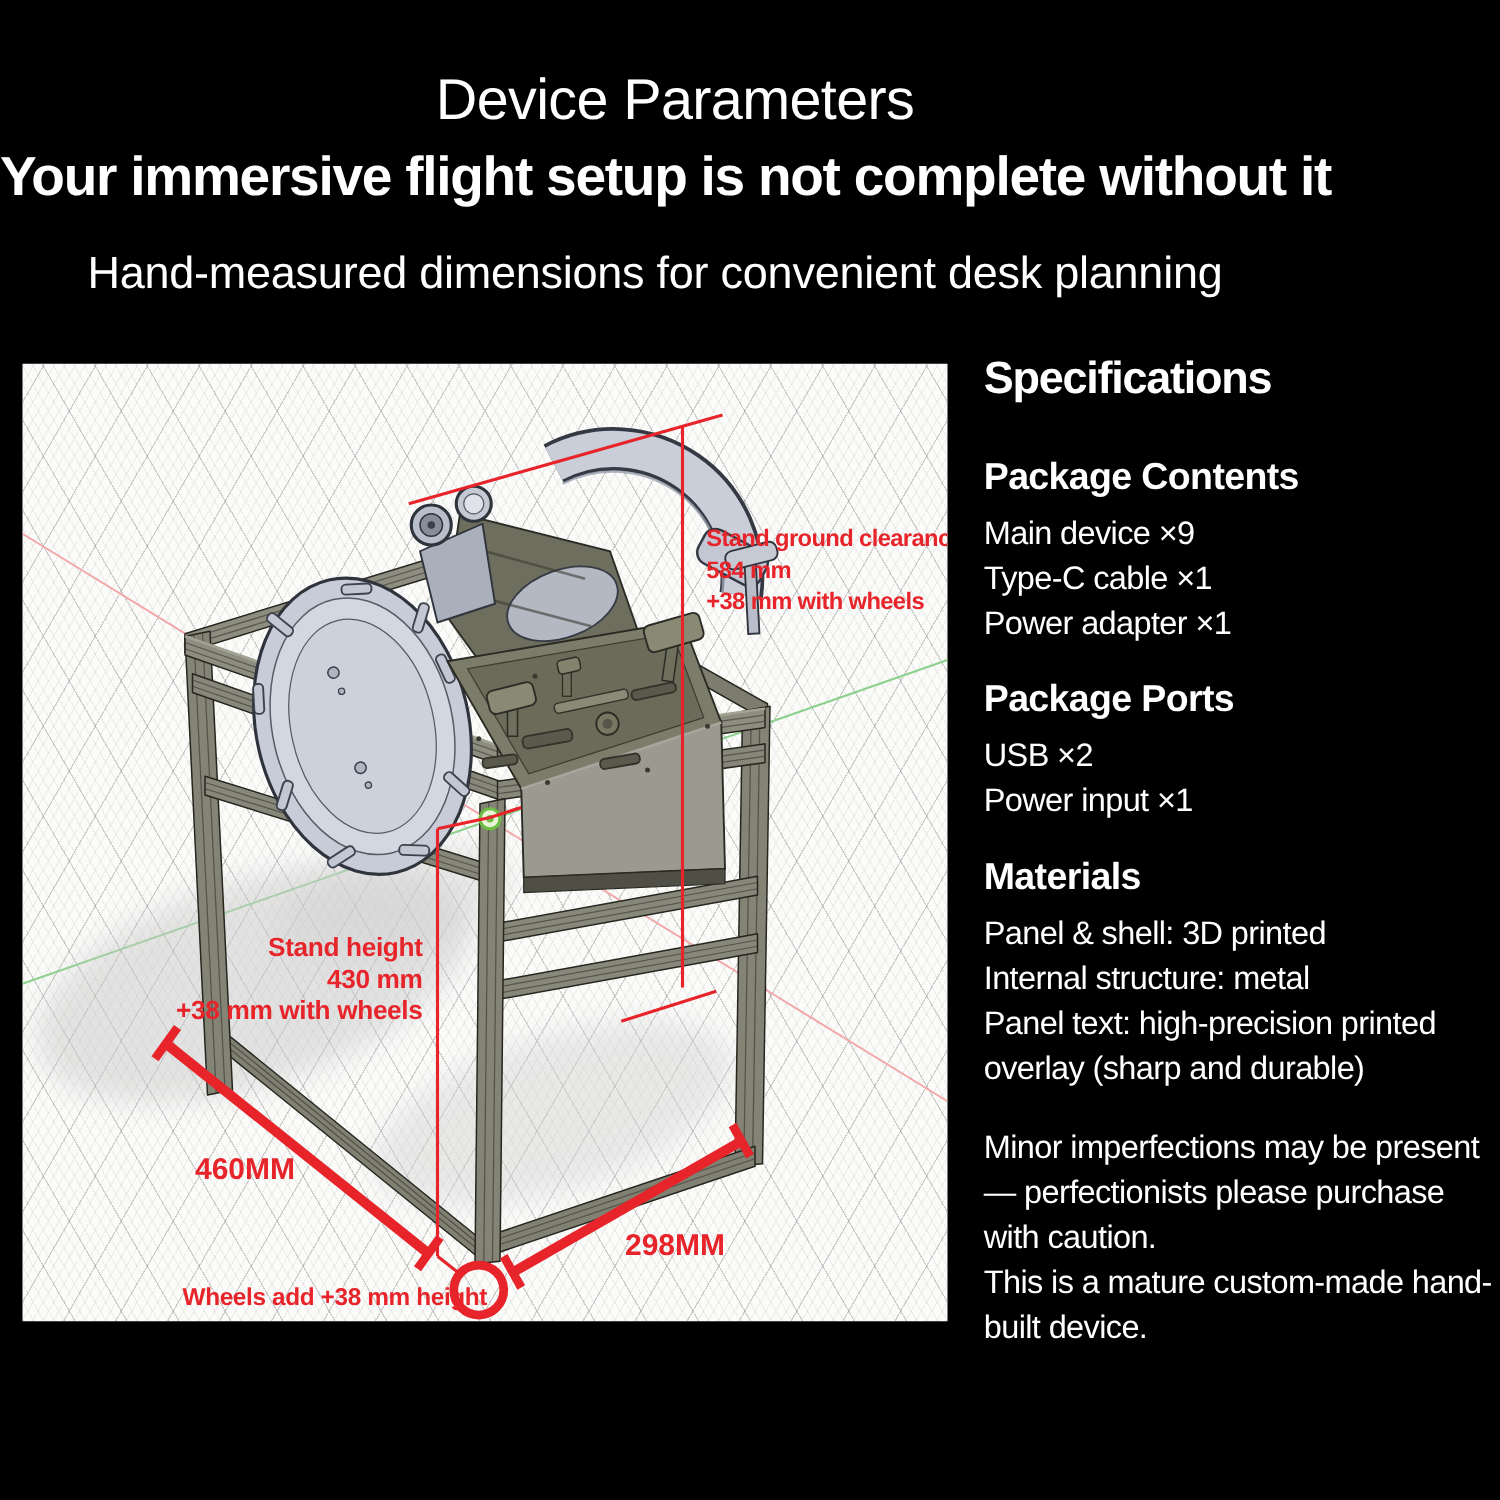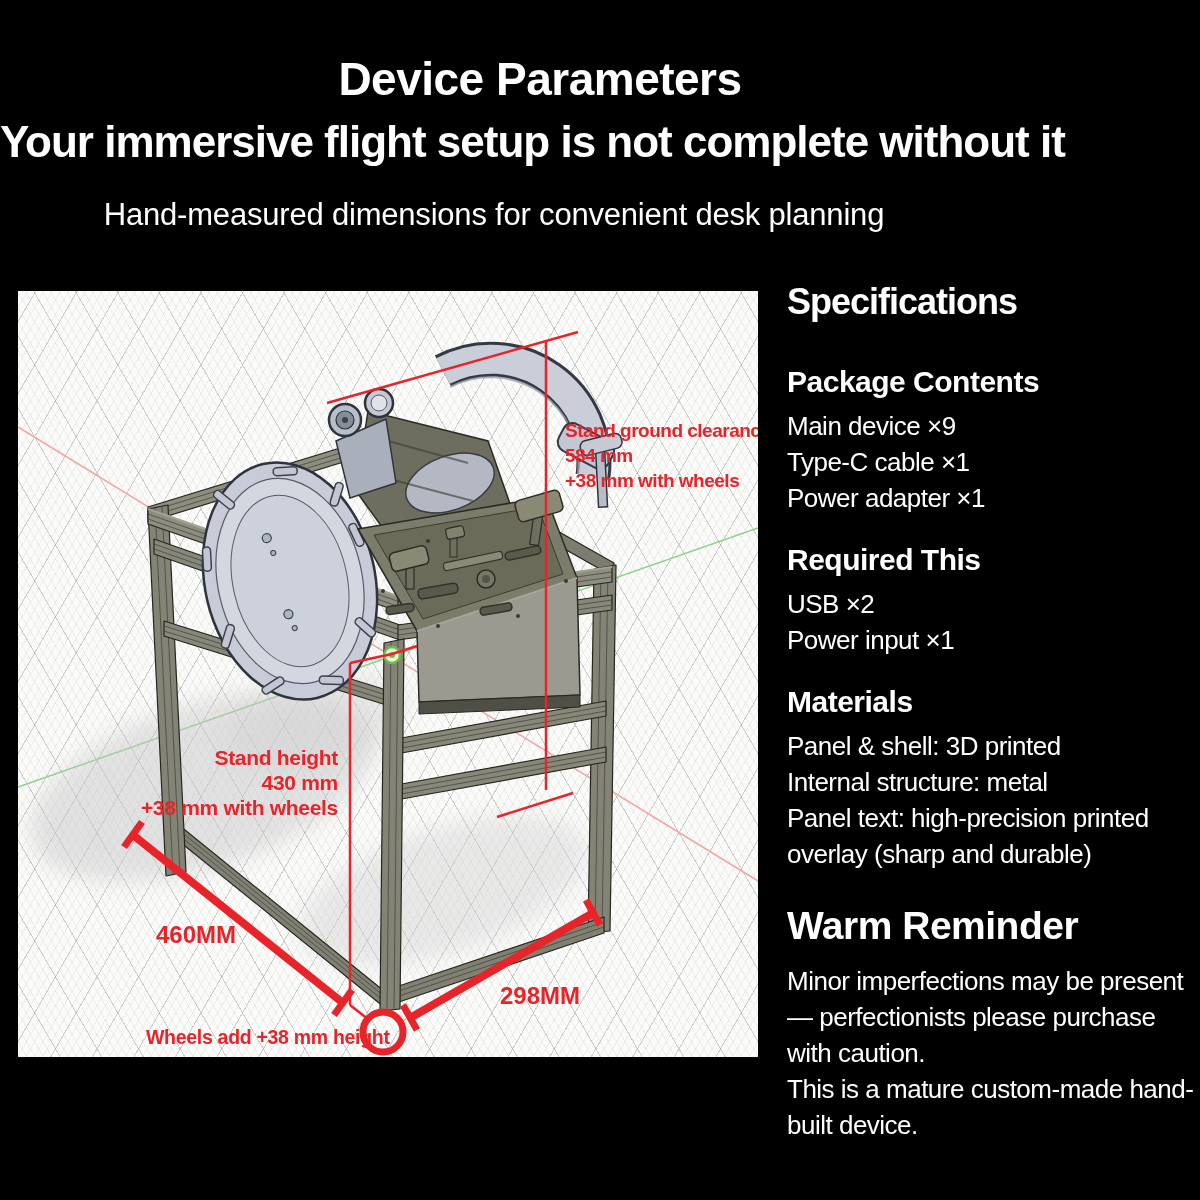--- a/index.html
+++ b/index.html
@@ -2,25 +2,25 @@
 <html><head>
 <meta charset="utf-8">
 <style>
   html,body{margin:0;padding:0;background:#000;}
   body{width:1200px;height:1200px;position:relative;overflow:hidden;
        font-family:"Liberation Sans", sans-serif;color:#fff;}
 
   
   .hdr{position:absolute;left:0;top:0;width:1200px;text-align:center;}
   .hdr .title{position:absolute;left:0;top:52px;width:1080px;
-    font-size:46px;font-weight:700;letter-spacing:-0.5px;white-space:nowrap;}
+    font-size:46px;font-weight:400;letter-spacing:-0.5px;white-space:nowrap;}
   .hdr .tagline{position:absolute;left:0;top:117px;width:980px;
     font-size:44px;font-weight:700;letter-spacing:-1px;white-space:nowrap;}
   .hdr .subtitle{position:absolute;left:0;top:197px;width:988px;
-    font-size:31px;font-weight:400;letter-spacing:-0.2px;white-space:nowrap;}
+    font-size:36px;font-weight:400;letter-spacing:-0.2px;white-space:nowrap;padding-left:30px;}
 
   
   .viewport{position:absolute;left:18px;top:291px;width:740px;height:766px;
     background-color:#fbfbfa;
     background-image:
       repeating-linear-gradient(60deg,  rgba(135,135,135,.30) 0 1px, transparent 1px 36px),
       repeating-linear-gradient(-60deg, rgba(135,135,135,.30) 0 1px, transparent 1px 36px),
       repeating-linear-gradient(60deg,  rgba(150,150,150,.13) 0 1px, transparent 1px 7.2px),
       repeating-linear-gradient(-60deg, rgba(150,150,150,.13) 0 1px, transparent 1px 7.2px);
     overflow:hidden;}
@@ -239,30 +239,29 @@
   <h2>Specifications</h2>
 
   <div class="sec">
     <h3>Package Contents</h3>
     <div class="item">Main device ×9</div>
     <div class="item">Type-C cable ×1</div>
     <div class="item">Power adapter ×1</div>
   </div>
 
   <div class="sec">
-    <h3>Required This</h3>
+    <h3>Package Ports</h3>
     <div class="item">USB ×2</div>
     <div class="item">Power input ×1</div>
   </div>
 
   <div class="sec">
     <h3>Materials</h3>
     <div class="item">Panel &amp; shell: 3D printed</div>
     <div class="item">Internal structure: metal</div>
     <div class="item">Panel text: high-precision printed overlay (sharp and durable)</div>
   </div>
 
   <div>
-    <h3 class="warm-h">Warm Reminder</h3>
     <p>Minor imperfections may be present — perfectionists please purchase with caution.</p>
     <p>This is a mature custom-made hand-built device.</p>
   </div>
 </div>
 
 </body></html>

